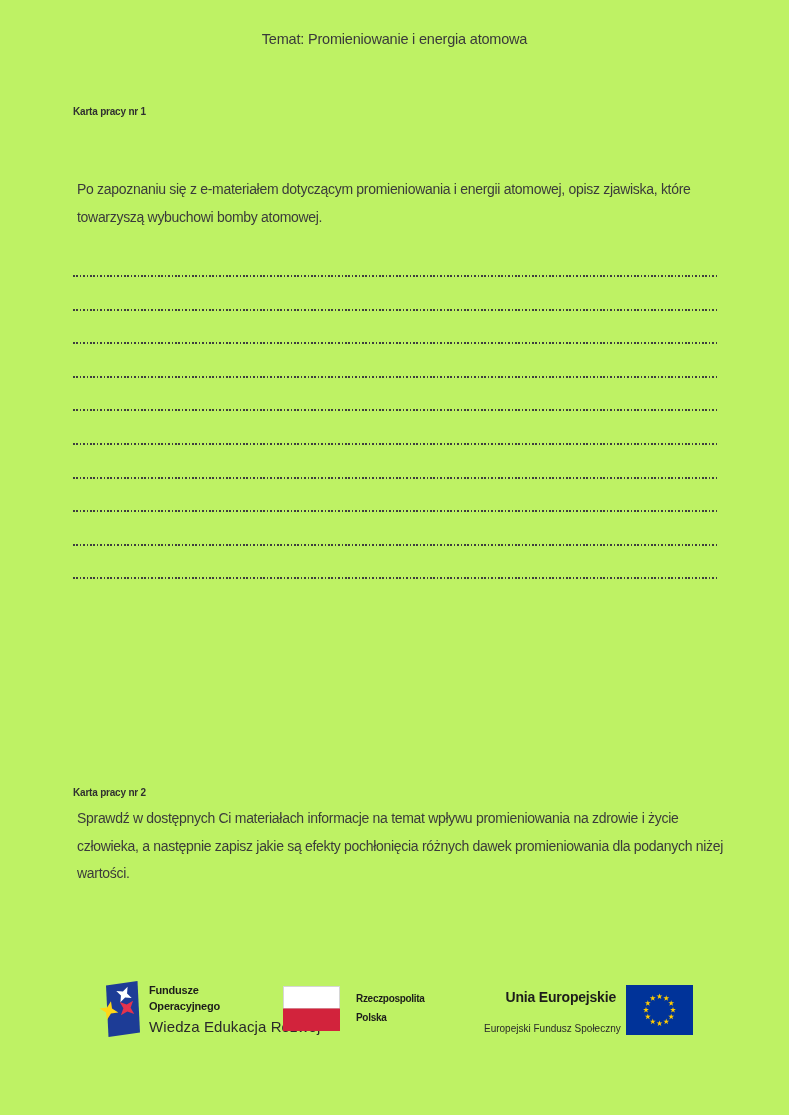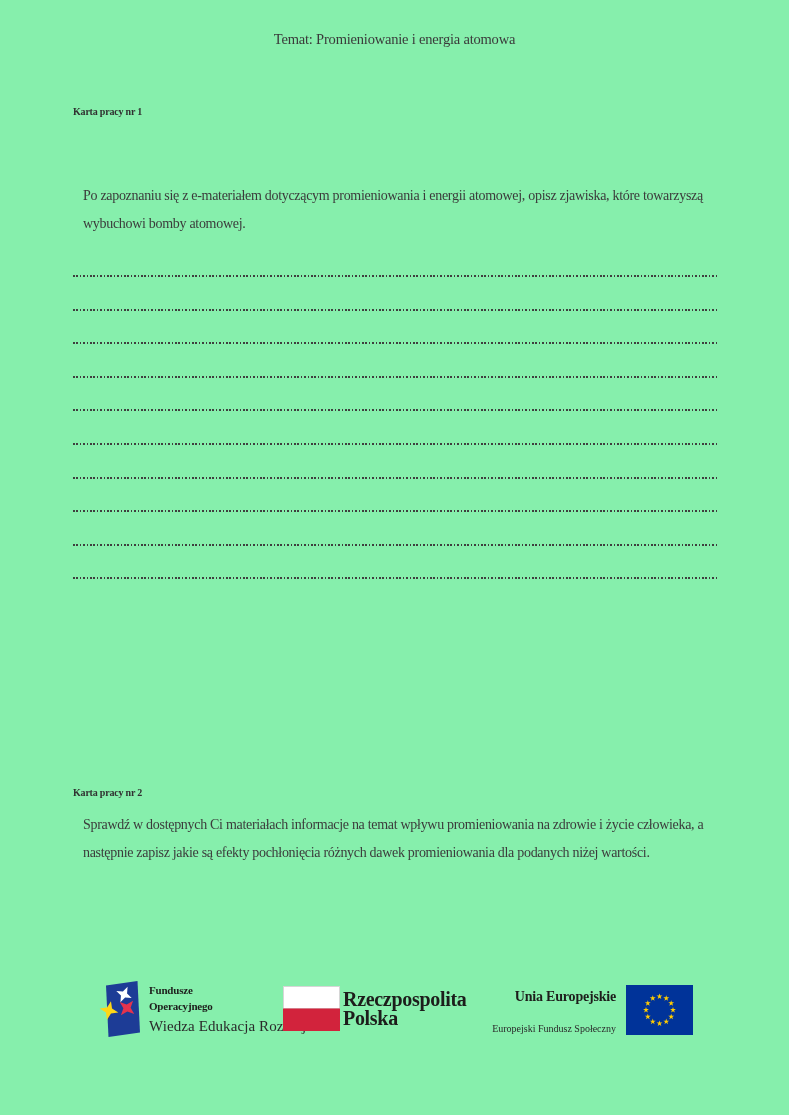--- a/index.html
+++ b/index.html
@@ -1,40 +1,40 @@
 <!DOCTYPE html>
 <html><head>
 <meta charset="utf-8">
 <style>
   html,body { margin:0; padding:0; background:#ffffff; }
   .page {
     position:relative;
     width:789px; height:1115px;
-    background:#86efac;
-    font-family:Liberation Serif, serif;
+    background:#bef264;
+    font-family:Liberation Sans, sans-serif;
     color:#3b3b3b;
     overflow:hidden;
   }
   .doc-title {
     position:absolute; top:31px; left:0; width:100%;
     text-align:center;
     font-size:14.5px; letter-spacing:-0.2px;
     color:#3a3a3a;
   }
   .heading {
     position:absolute; left:73px;
     font-size:10px; font-weight:bold; color:#303030;
     letter-spacing:-0.2px;
   }
   .kp1 { top:106px; }
   .kp2 { top:739px;margin-top:48px; }
   .body-par {
     position:absolute; left:73px; width:660px;
     font-size:14px; line-height:27.5px; letter-spacing:-0.3px;
-    color:#3b3b3b; margin:10px;
+    color:#3b3b3b; margin:4px;
   }
   .p1 { top:172px; }
   .p2 { top:801px; }
   .answer-lines {
     position:absolute; top:275px; left:73px; width:644px;
   }
   .dotted-line {
     height:2px; margin-bottom:31.6px;
     background-image:repeating-linear-gradient(to right,#3e3e3e 0px,#3e3e3e 1.6px,transparent 1.6px,transparent 3.4px);
   }
@@ -44,21 +44,21 @@
     font-size:14px; line-height:23px; color:#565658;
     margin:0;
   }
   .logo { position:absolute; display:flex; }
   .logo svg { overflow:visible; display:block; }
   .fe-logo { left:103px; top:980px; align-items:center; }
   .fe-text { margin-left:8px; }
   .fe-name { font-size:11px; font-weight:bold; line-height:15.5px; color:#1d1d1b; letter-spacing:-0.2px; }
   .fe-sub { font-size:15px; color:#2a2a2a; margin-top:4px; letter-spacing:0.1px; }
   .pl-logo { left:283px; top:986px; align-items:center; }
-  .pl-text { margin-left:3px; font-size:20px; font-weight:bold; line-height:18.5px; color:#1d1d1b; letter-spacing:-0.3px; }
+  .pl-text { margin-left:16px; font-size:10px; font-weight:bold; line-height:18.5px; color:#1d1d1b; letter-spacing:-0.3px; }
   .eu-logo { left:484px; top:985px; align-items:flex-start; }
   .eu-text { width:132px; text-align:right; margin-top:4px; }
   .eu-name { font-size:14px; font-weight:bold; color:#1d1d1b; letter-spacing:-0.2px; }
   .eu-sub { font-size:10px; color:#2a2a2a; margin-top:18px; white-space:nowrap; }
   .eu-flagwrap { margin-left:10px; }
 </style>
 </head>
 <body>
 
 <div class="page">

